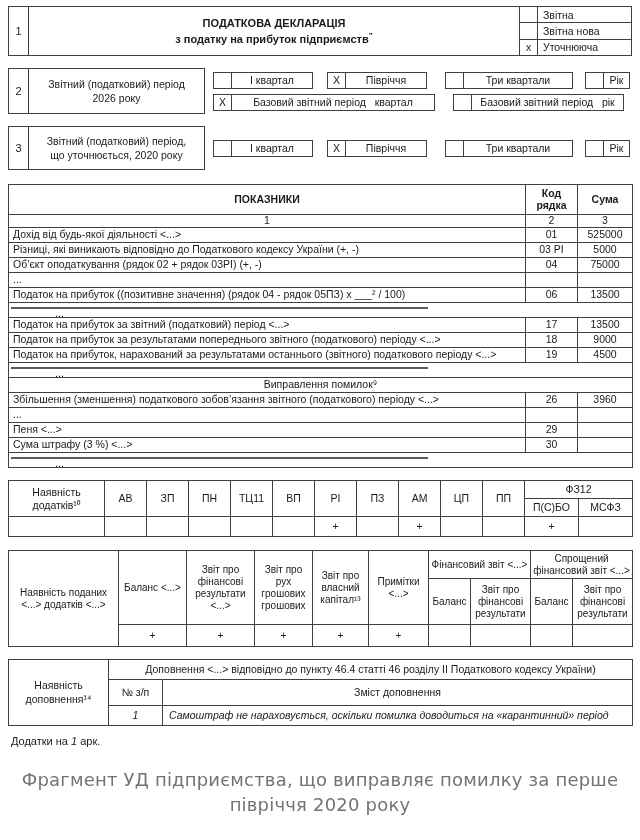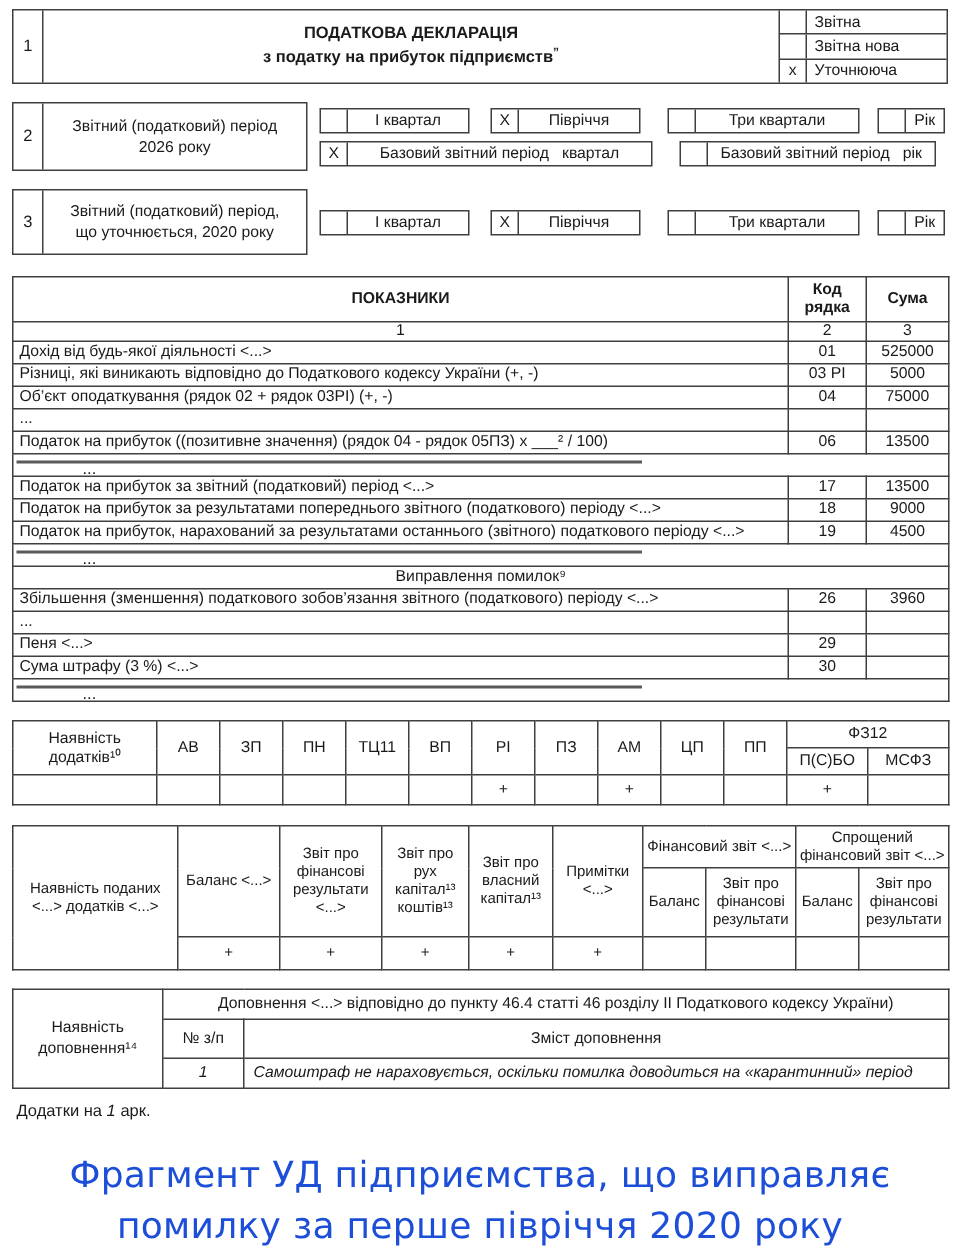--- a/index.html
+++ b/index.html
@@ -66,21 +66,21 @@
   .sup-t { margin-top:12px; }
   .sup-t td { text-align:center; line-height:1.25; }
   .sup-t .hdr td { height:20px; }
   .sup-t .cols td { height:26px; }
   .sup-t .content td { height:20px; font-style:italic; }
   .sup-t .content .sup-text { text-align:left; padding-left:6px; }
 
   .footer-note { margin:9px 0 0 3px; font-size:11px; }
   .footer-note .it { font-style:italic; }
 
-  .caption { margin:20px auto 0 auto; max-width:600px; text-align:center; font-family:"DejaVu Sans", sans-serif; font-size:24px; color:#1d4ed8; line-height:1.4; letter-spacing:0.2px; }
+  .caption { margin:20px auto 0 auto; max-width:600px; text-align:center; font-family:"DejaVu Sans", sans-serif; font-size:18px; color:#737373; line-height:1.4; letter-spacing:0.2px; }
 </style>
 </head>
 <body>
 
 <div class="page">
 
   <div class="sec1">
     <div class="num-cell">1</div>
     <div class="sec1-title">
       <div>ПОДАТКОВА ДЕКЛАРАЦІЯ</div>
@@ -331,21 +331,21 @@
         <col style="width:42px">
         <col style="width:60px">
         <col style="width:42px">
         <col style="width:60px">
     </colgroup>
     <tbody id="apx2-body">
         <tr class="grp">
           <td rowspan="3">Наявність поданих &lt;...&gt; додатків  &lt;...&gt;</td>
           <td rowspan="2">Баланс &lt;...&gt;</td>
           <td rowspan="2">Звіт про фінансові результати &lt;...&gt;</td>
-          <td rowspan="2">Звіт про рух капітал¹³ коштів¹³</td>
+          <td rowspan="2">Звіт про рух грошових грошових</td>
           <td rowspan="2">Звіт про власний капітал¹³</td>
           <td rowspan="2">Примітки &lt;...&gt;</td>
           <td colspan="2">Фінансовий звіт &lt;...&gt;</td>
           <td colspan="2">Спрощений фінансовий звіт &lt;...&gt;</td>
         </tr>
         <tr class="sub">
           <td>Баланс</td>
           <td>Звіт про фінансові результати</td>
           <td>Баланс</td>
           <td>Звіт про фінансові результати</td>

